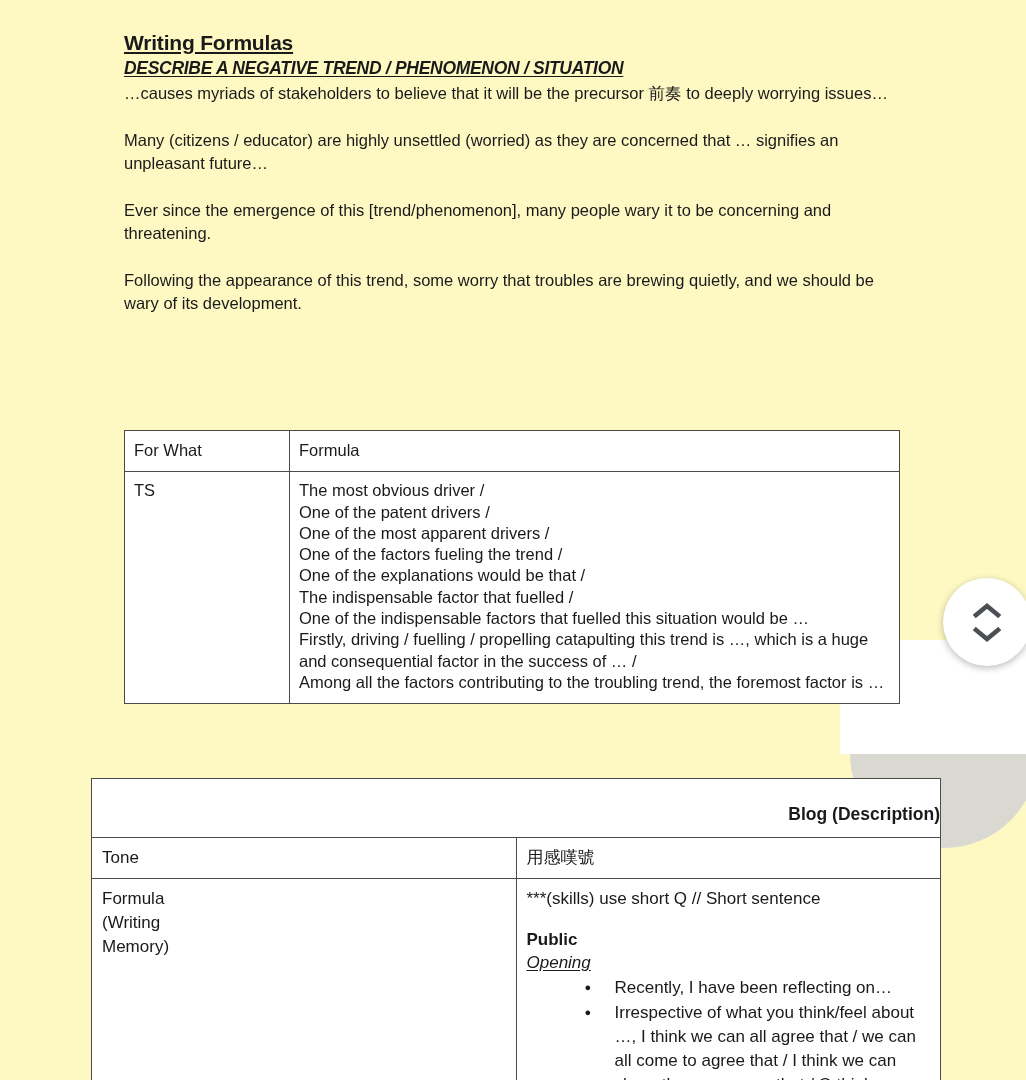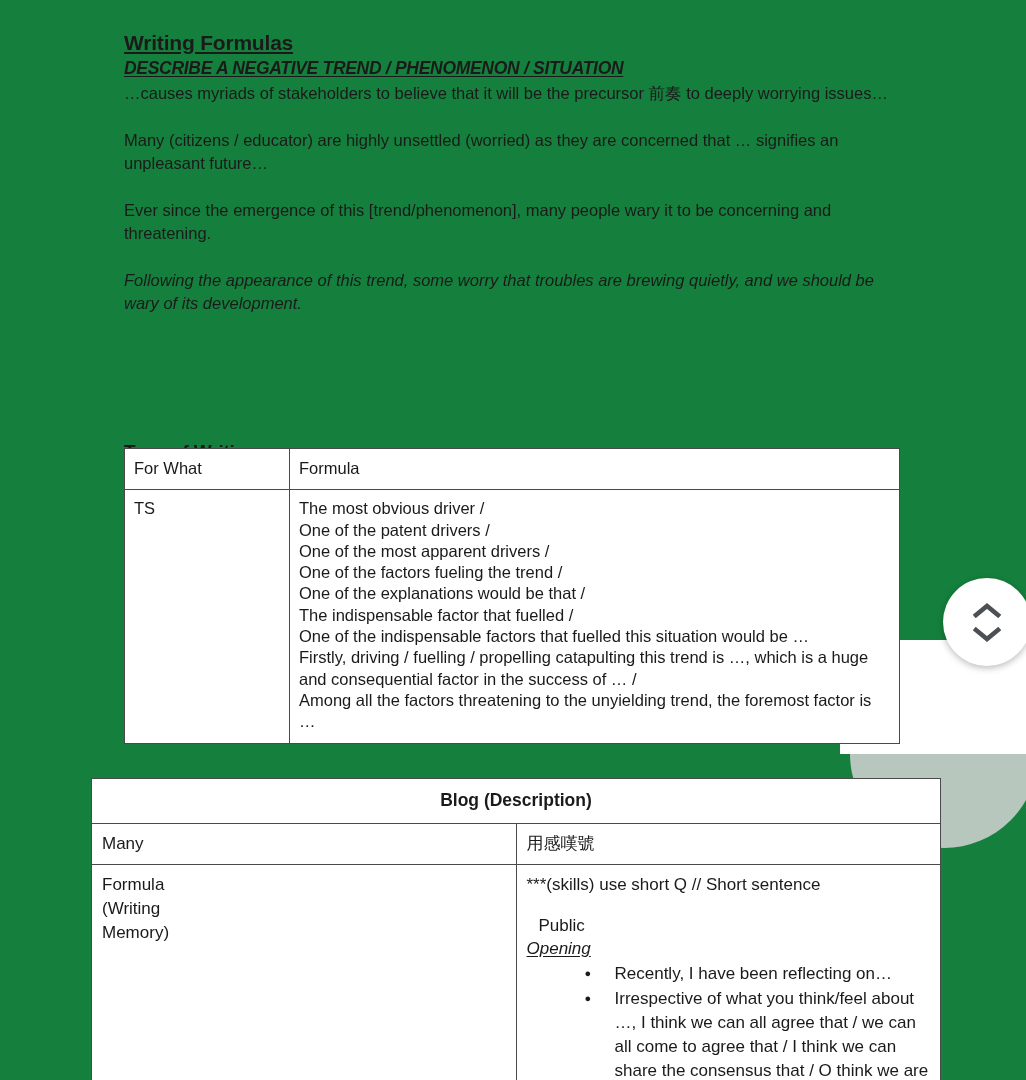--- a/index.html
+++ b/index.html
@@ -14,21 +14,21 @@
     overflow: hidden;
     font-family: "Liberation Sans", sans-serif;
     color: #1a1a1a;
     -webkit-font-smoothing: antialiased;
   }
 
   
   .page {
     position: absolute;
     inset: 0;
-    background: #15803d;
+    background: #fef9c3;
   }
 
   
   .grey-blob {
     position: absolute;
     left: 850px;
     top: 660px;
     width: 188px;
     height: 188px;
     border-radius: 50%;
@@ -72,37 +72,37 @@
     text-decoration: underline;
     text-underline-offset: 2px;
     margin: 0 0 2px 0;
     letter-spacing: -0.3px;
   }
   p.para {
     font-size: 16.5px;
     line-height: 23.5px;
     margin: 0 0 23px 0;
   }
-  p.para.tight { margin-bottom: 16px; font-style: italic; }
+  p.para.tight { margin-bottom: 16px; }
 
   h2.section-title {
     font-size: 19px;
     font-weight: bold;
     margin: 12px 0 6px 0;
     line-height: 24px;
     text-decoration: underline;
     text-underline-offset: 2px;
     letter-spacing: -0.2px;
   }
 
   
   .table-writing {
     position: absolute;
     left: 124px;
-    top: 448px;
+    top: 430px;
     width: 776px;
     border-collapse: collapse;
     table-layout: fixed;
     z-index: 3;
     background: #fff;
   }
   .table-writing td {
     border: 1.6px solid #4a4a4a;
     vertical-align: top;
     padding: 8px 9px 10px 9px;
@@ -126,30 +126,30 @@
     background: #fff;
   }
   .table-blog td {
     border: 1.6px solid #4a4a4a;
     vertical-align: top;
     padding: 8px 10px 9px 10px;
     font-size: 17px;
     line-height: 23px;
   }
   .table-blog .blog-hdr td {
-    text-align: center;
+    text-align: right;
     font-weight: bold;
     font-size: 17.5px;
-    padding: 10px 0 11px 0;
+    padding: 24px 0 11px 0;
   }
   .table-blog .col-label { width: 101px; }
   .cjk { font-family: "DejaVu Sans", "Liberation Sans", sans-serif; }
   .lbl-stack { line-height: 24px; }
 
-  .b-bold { font-weight: normal; display: block; margin-top: 18px; margin-left: 12px; }
+  .b-bold { font-weight: bold; display: block; margin-top: 18px; }
   .b-ital {
     font-style: italic;
     display: block;
     text-decoration: underline;
     text-underline-offset: 2px;
     width: max-content;
   }
   ul.blog-bullets {
     margin: 2px 0 0 0;
     padding-left: 58px;
@@ -227,34 +227,34 @@
       <td>
         <div class="formula-lines">
           <span class="fl">The most obvious driver /</span>
           <span class="fl">One of the patent drivers /</span>
           <span class="fl">One of the most apparent drivers /</span>
           <span class="fl">One of the factors fueling the trend /</span>
           <span class="fl">One of the explanations would be that /</span>
           <span class="fl">The indispensable factor that fuelled /</span>
           <span class="fl">One of the indispensable factors that fuelled this situation would be …</span>
           <span class="fl">Firstly, driving / fuelling / propelling catapulting this trend is …, which is a huge and consequential factor in the success of … /</span>
-          <span class="fl">Among all the factors threatening to the unyielding trend, the foremost factor is …</span>
+          <span class="fl">Among all the factors contributing to the troubling trend, the foremost factor is …</span>
         </div>
       </td>
     </tr>
   </tbody>
     </table>
 
   <table class="table-blog">
     <tbody>
         <tr class="blog-hdr">
       <td colspan="2">Blog (Description)</td>
     </tr>
     <tr>
-      <td class="col-label">Many</td>
+      <td class="col-label">Tone</td>
       <td class="cjk">用感嘆號</td>
     </tr>
     <tr>
       <td class="col-label">
         <div class="lbl-stack">
           <span>Formula</span><br>
           <span>(Writing</span><br>
           <span>Memory)</span>
         </div>
       </td>

